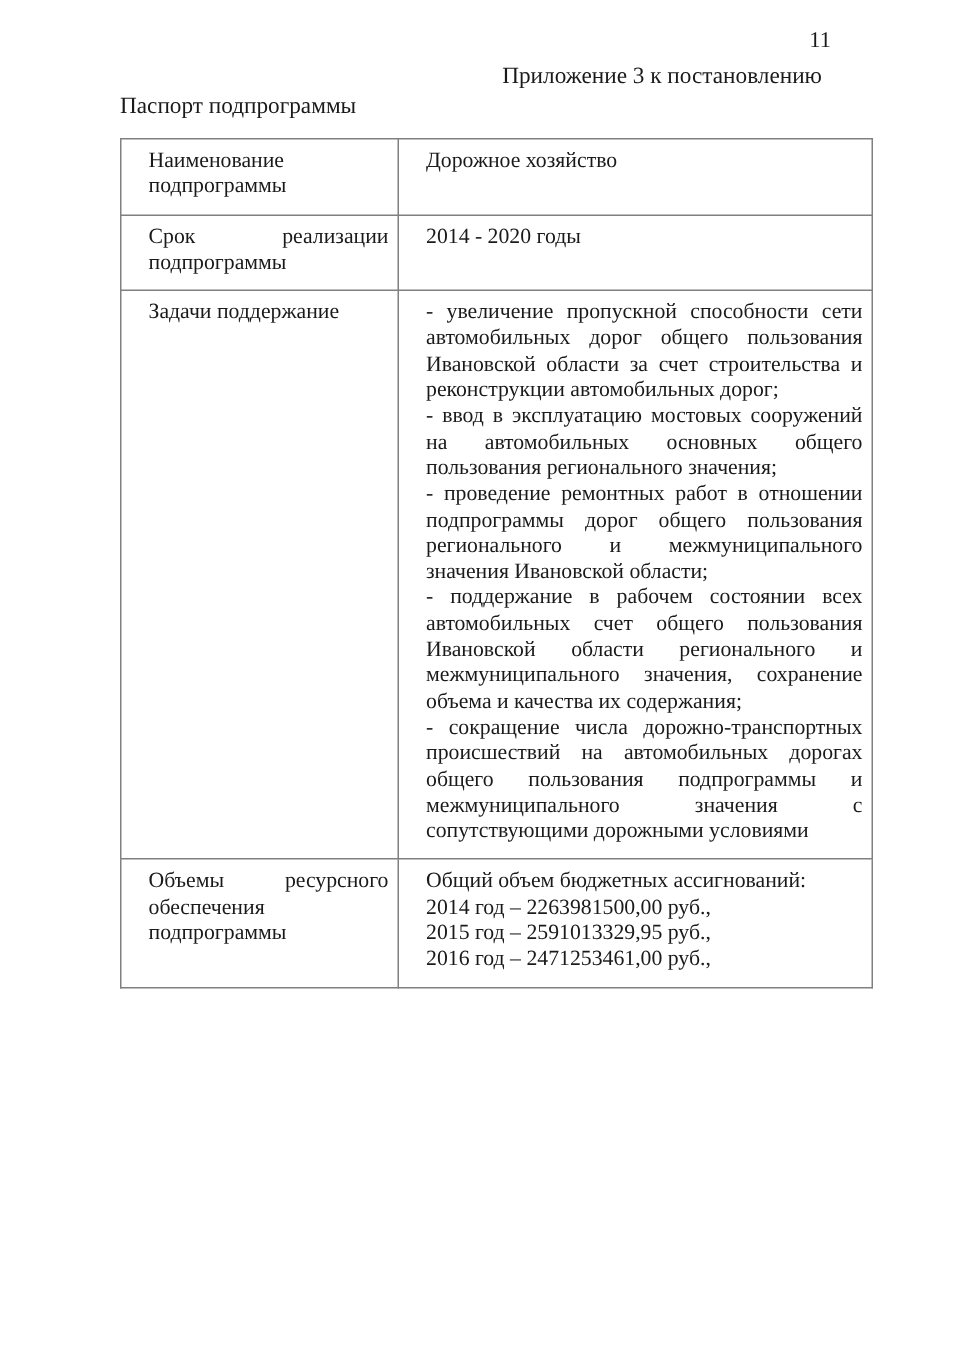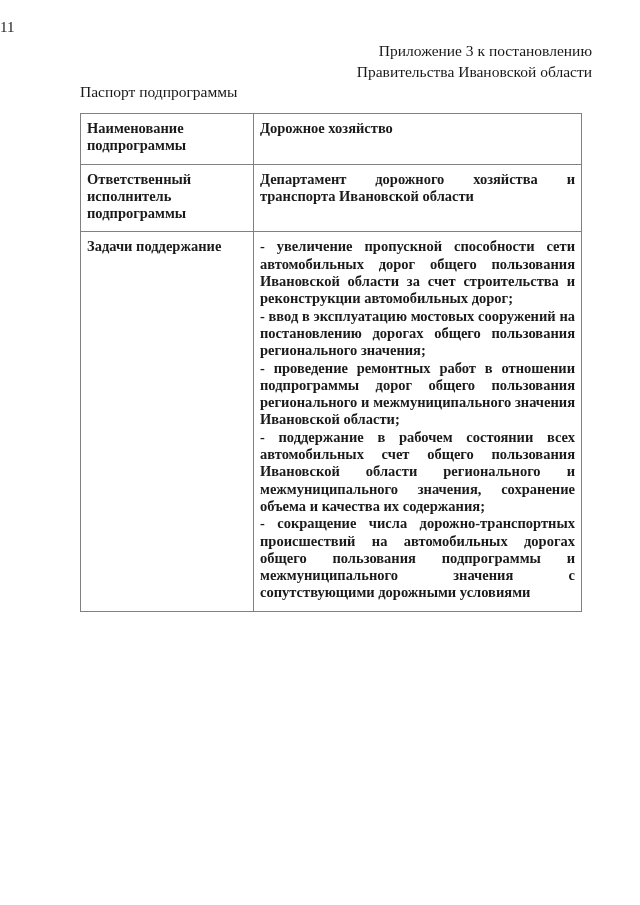--- a/index.html
+++ b/index.html
@@ -10,26 +10,28 @@
   body {
     width: 640px;
     height: 905px;
     font-family: "Liberation Serif", "DejaVu Serif", serif;
     color: #1a1a1a;
     position: relative;
     overflow: hidden;
   }
   .page-number {
     padding-top: 18px;
+    padding-right: 86px;
+    text-align: right;
     font-size: 15px;
     line-height: 18px;
   }
   .header-block {
     margin-top: 4px;
-    padding-right: 48px;
+    padding-right: 92px;
     text-align: right;
     font-size: 15.5px;
     line-height: 21px;
   }
   .doc-title {
     margin-left: 80px;
     width: 502px;
     text-align: left;
     font-size: 15.5px;
     line-height: 19px;
@@ -39,22 +41,21 @@
     margin-left: 80px;
     width: 502px;
     border-collapse: collapse;
     table-layout: fixed;
   }
   table.passport td {
     border: 1px solid #808080;
     vertical-align: top;
     font-size: 14.5px;
     line-height: 17.3px;
-    padding: 6px 6px 9px 6px;
-    font-weight: bold;
+    padding: 6px 6px 9px 18px;
   }
   td.label-cell {
     width: 160px;
     text-align: justify;
   }
   td.value-cell {
     text-align: justify;
     margin-top: 40px;
   }
   td.value-cell .para {
@@ -64,43 +65,51 @@
     text-align: left;
   }
 </style>
 </head>
 <body>
 
 <div class="page-number">11</div>
 
 <div class="header-block">
   <div>Приложение 3 к постановлению</div>
-  <div>Правительства Ивановской области</div>
 </div>
 
 <div class="doc-title">Паспорт подпрограммы</div>
 
 <table class="passport">
   <tbody>
     <tr>
       <td class="label-cell">Наименование подпрограммы</td>
       <td class="value-cell">
         <div class="para">Дорожное хозяйство</div>
       </td>
     </tr>
     <tr>
-      <td class="label-cell">Ответственный исполнитель подпрограммы</td>
+      <td class="label-cell">Срок реализации подпрограммы</td>
       <td class="value-cell">
-        <div class="para">Департамент дорожного хозяйства и транспорта Ивановской области</div>
+        <div class="para">2014 - 2020 годы</div>
       </td>
     </tr>
     <tr>
       <td class="label-cell">Задачи поддержание</td>
       <td class="value-cell">
         <div class="para">- увеличение пропускной способности сети автомобильных дорог общего пользования Ивановской области за счет строительства и реконструкции автомобильных дорог;</div>
-        <div class="para">- ввод в эксплуатацию мостовых сооружений на постановлению дорогах общего пользования регионального значения;</div>
+        <div class="para">- ввод в эксплуатацию мостовых сооружений на автомобильных основных общего пользования регионального значения;</div>
         <div class="para">- проведение ремонтных работ в отношении подпрограммы дорог общего пользования регионального и межмуниципального значения Ивановской области;</div>
         <div class="para">- поддержание в рабочем состоянии всех автомобильных счет общего пользования Ивановской области регионального и межмуниципального значения, сохранение объема и качества их содержания;</div>
         <div class="para">- сокращение числа дорожно-транспортных происшествий на автомобильных дорогах общего пользования подпрограммы и межмуниципального значения с сопутствующими дорожными условиями</div>
+      </td>
+    </tr>
+    <tr>
+      <td class="label-cell">Объемы ресурсного обеспечения подпрограммы</td>
+      <td class="value-cell">
+        <div class="line">Общий объем бюджетных ассигнований:</div>
+        <div class="line">2014 год – 2263981500,00 руб.,</div>
+        <div class="line">2015 год – 2591013329,95 руб.,</div>
+        <div class="line">2016 год – 2471253461,00 руб.,</div>
       </td>
     </tr>
   </tbody>
 </table>
 
 </body></html>

